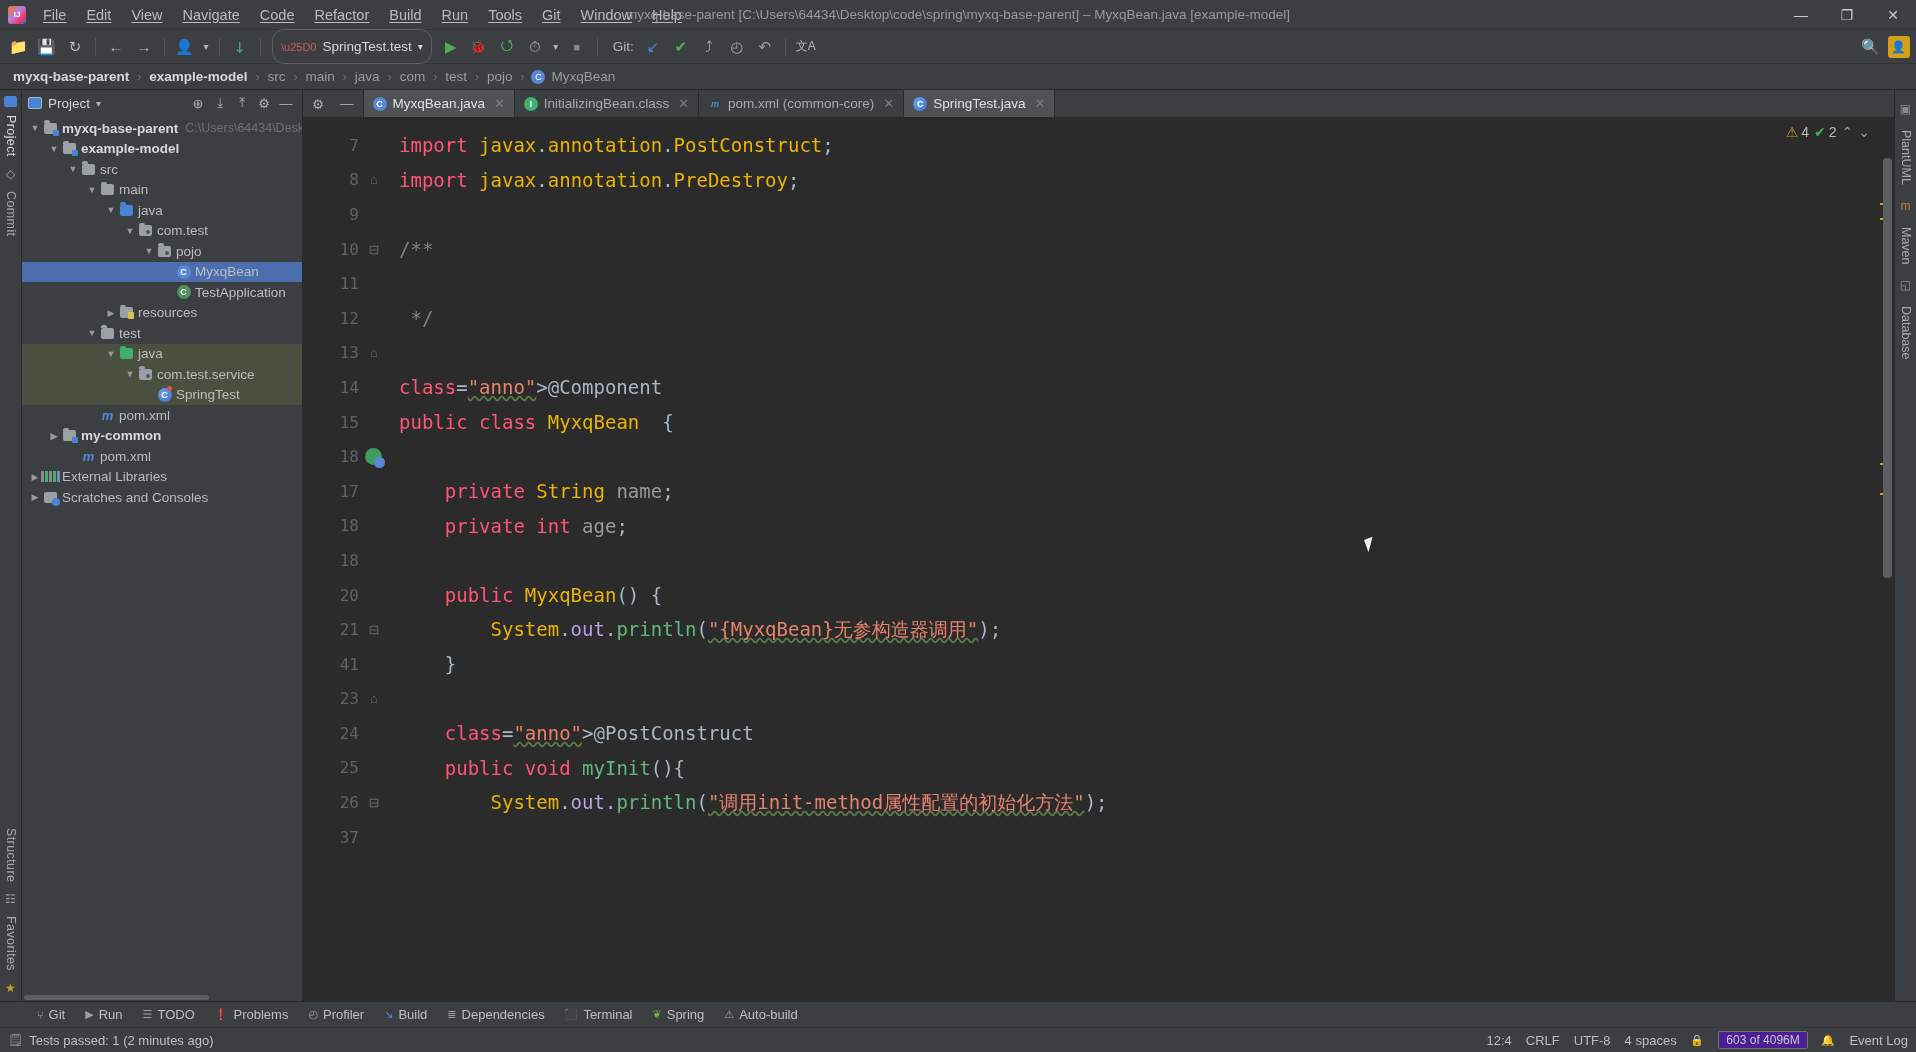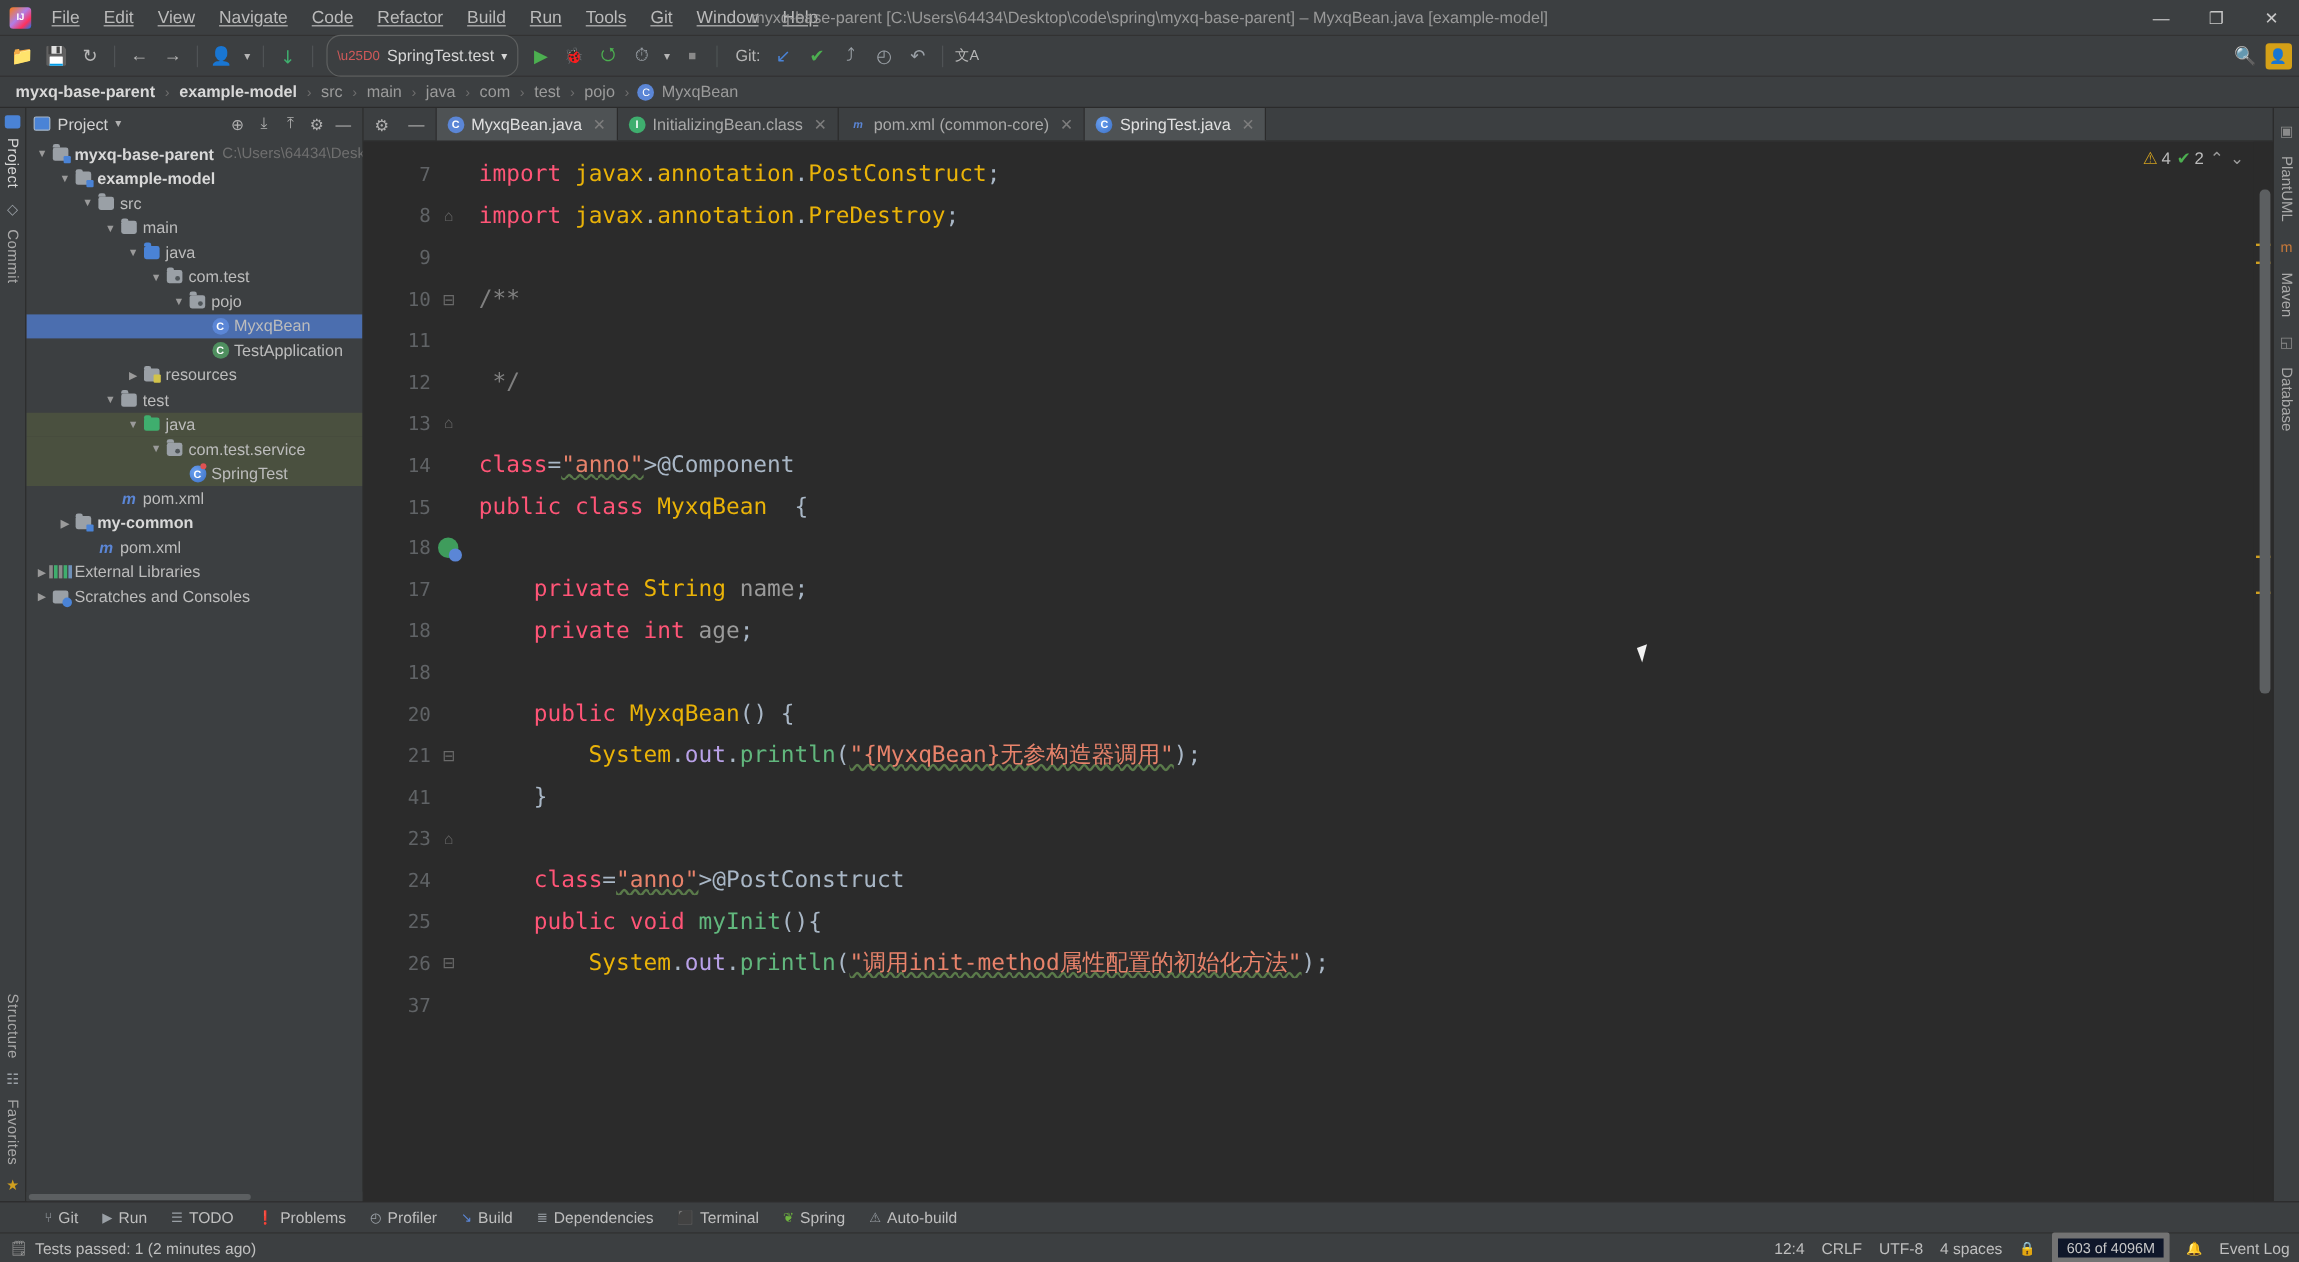--- a/index.html
+++ b/index.html
@@ -215,22 +215,22 @@
     display: flex; align-items: center; gap: 5px; padding: 0 9px; height: 22px;
     font-size: 13px; color: #bfbfbf; border-radius: 3px;
   }
   .statusbar {
     height: 25px; flex: 0 0 25px; background: #3c3f41; display: flex; align-items: center;
     padding: 0 8px; font-size: 13px; color: #bfbfbf; gap: 6px; border-top: 1px solid #323232;
   }
   .sb-right { margin-left: auto; display: flex; align-items: center; gap: 14px; }
   .sb-item { white-space: nowrap; }
   .mem-bar {
-    border: 5px solid #737373; border-radius: 2px; padding: 1px 7px; font-size: 12px;
-    color: #c8c8c8; background: #0f172a;
+    border: 1px solid #737373; border-radius: 2px; padding: 1px 7px; font-size: 12px;
+    color: #c8c8c8; background: #4c1d95;
   }
 </style>
 </head>
 <body>
 
 <div class="titlebar">
   <div class="app-logo"></div>
   <div class="menu">
     <div class="menu-item">
         <span class="mn">File</span>

